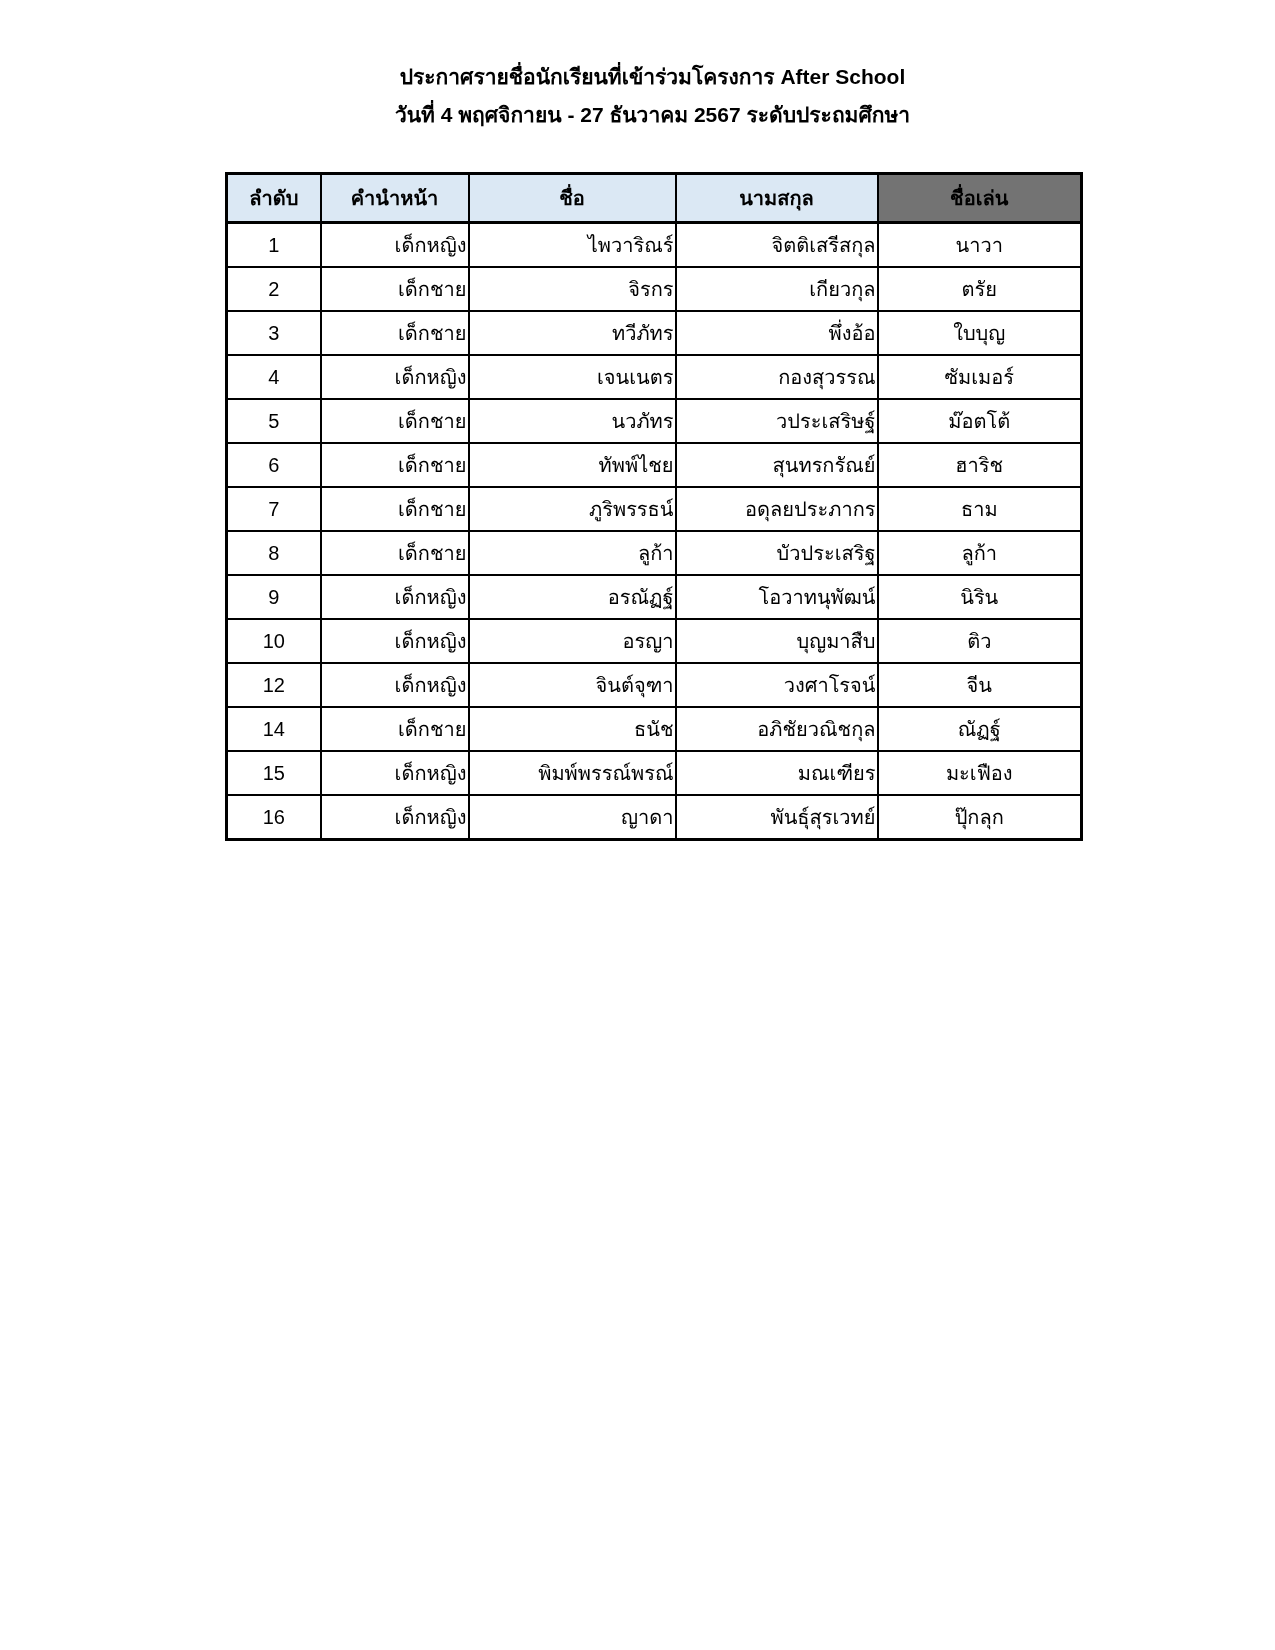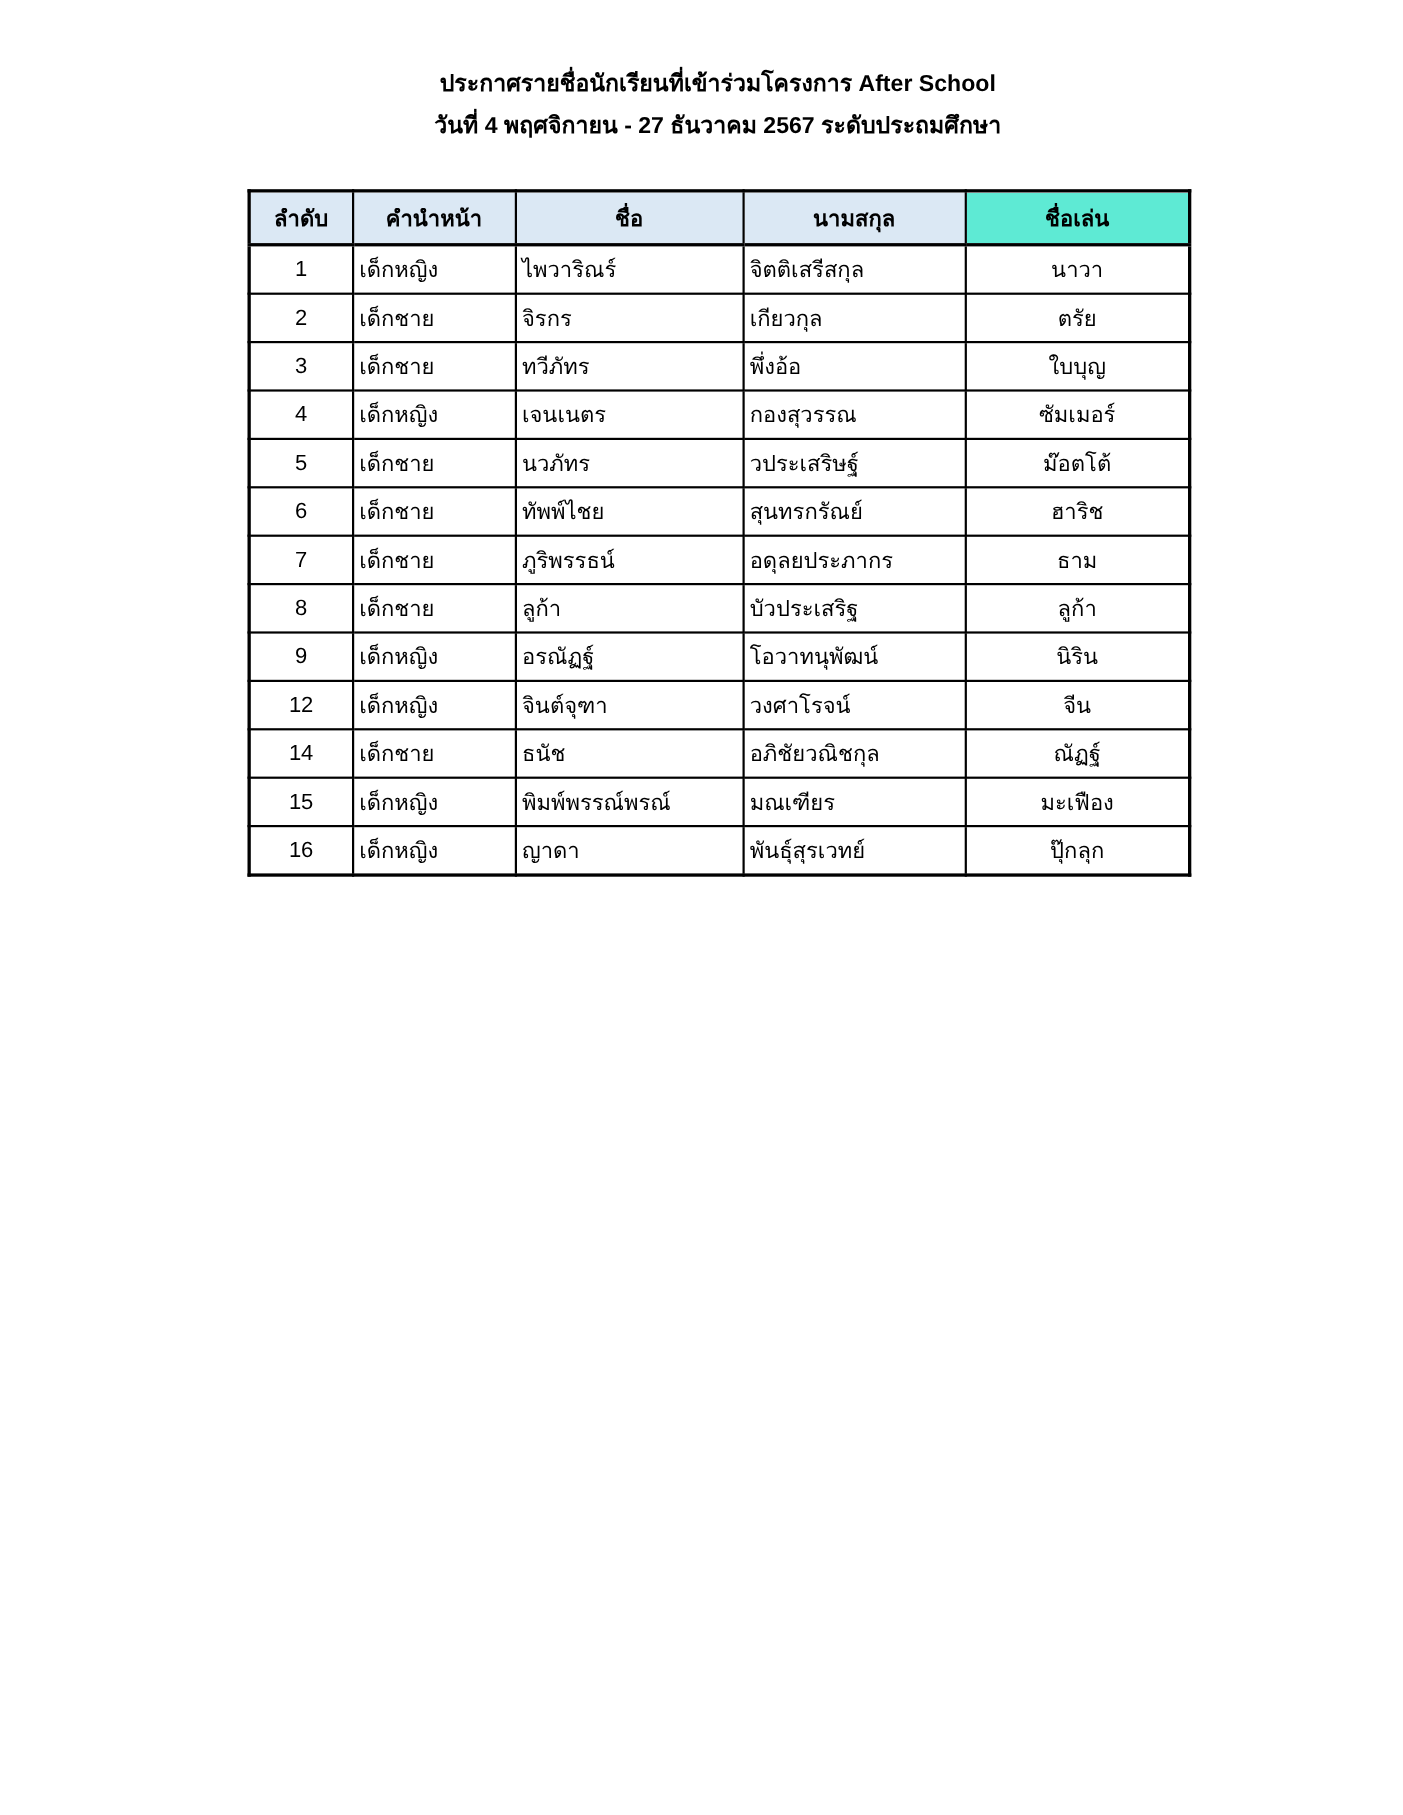--- a/index.html
+++ b/index.html
@@ -55,21 +55,21 @@
   table.students th {
     height: 44px;
     font-weight: bold;
     text-align: center;
     border-bottom: 3px solid #000000;
   }
   table.students td {
     height: 40px;
   }
   .c-center { text-align: center; }
-  .c-left   { text-align: left; padding-left: 5px; }
+  .c-left   { text-align: right; padding-left: 5px; }
 </style>
 </head>
 <body>
 
 <div class="page">
 
   <div class="titles">
     <div class="title-line">ประกาศรายชื่อนักเรียนที่เข้าร่วมโครงการ After School</div>
     <div class="title-line">วันที่ 4 พฤศจิกายน - 27 ธันวาคม 2567 ระดับประถมศึกษา</div>
   </div>
@@ -81,21 +81,21 @@
       <col style="width: 207px;">
       <col style="width: 202px;">
       <col style="width: 204px;">
     </colgroup>
     <thead>
       <tr>
         <th style="background: rgb(219, 232, 244);">ลำดับ</th>
         <th style="background: rgb(219, 232, 244);">คำนำหน้า</th>
         <th style="background: rgb(219, 232, 244);">ชื่อ</th>
         <th style="background: rgb(219, 232, 244);">นามสกุล</th>
-        <th style="background: #5eead4;">ชื่อเล่น</th>
+        <th style="background: #737373;">ชื่อเล่น</th>
       </tr>
     </thead>
     <tbody>
         <tr>
           <td class="c-center">1</td>
           <td class="c-left">เด็กหญิง</td>
           <td class="c-left">ไพวาริณร์</td>
           <td class="c-left">จิตติเสรีสกุล</td>
           <td class="c-center">นาวา</td>
         </tr>
@@ -149,20 +149,27 @@
           <td class="c-center">ลูก้า</td>
         </tr>
         <tr>
           <td class="c-center">9</td>
           <td class="c-left">เด็กหญิง</td>
           <td class="c-left">อรณัฏฐ์</td>
           <td class="c-left">โอวาทนุพัฒน์</td>
           <td class="c-center">นิริน</td>
         </tr>
         <tr>
+          <td class="c-center">10</td>
+          <td class="c-left">เด็กหญิง</td>
+          <td class="c-left">อรญา</td>
+          <td class="c-left">บุญมาสืบ</td>
+          <td class="c-center">ติว</td>
+        </tr>
+        <tr>
           <td class="c-center">12</td>
           <td class="c-left">เด็กหญิง</td>
           <td class="c-left">จินต์จุฑา</td>
           <td class="c-left">วงศาโรจน์</td>
           <td class="c-center">จีน</td>
         </tr>
         <tr>
           <td class="c-center">14</td>
           <td class="c-left">เด็กชาย</td>
           <td class="c-left">ธนัช</td>

